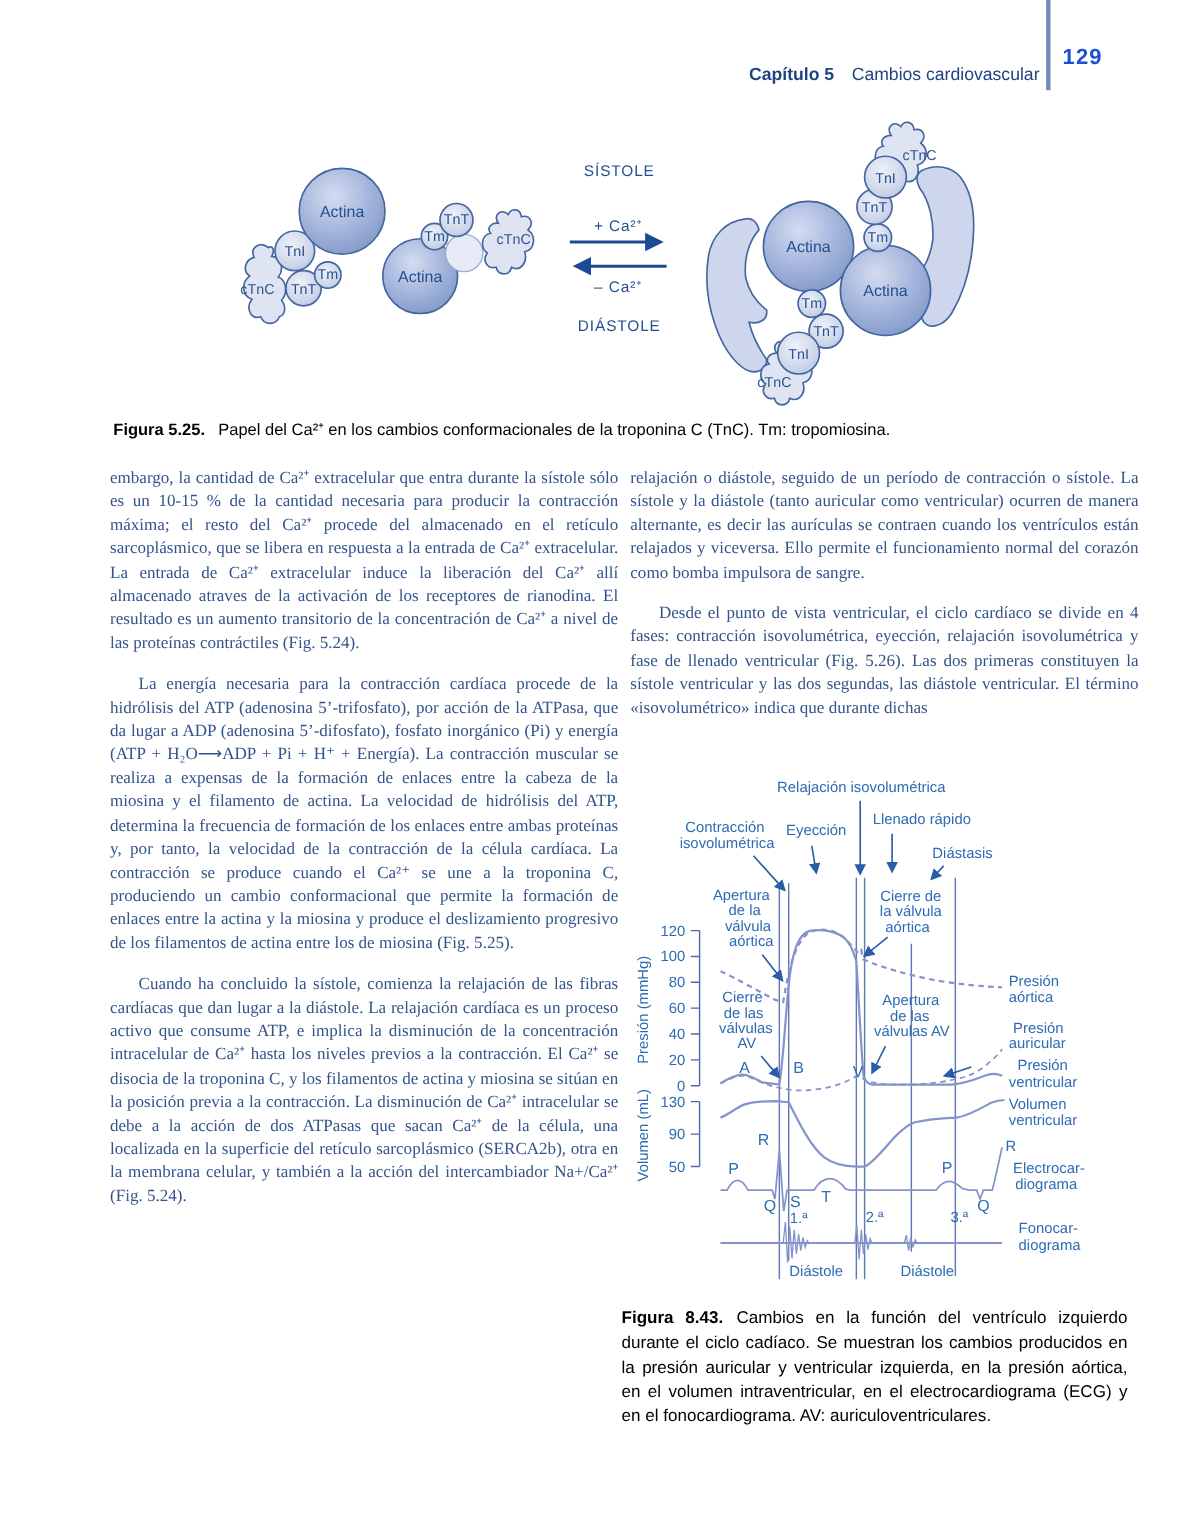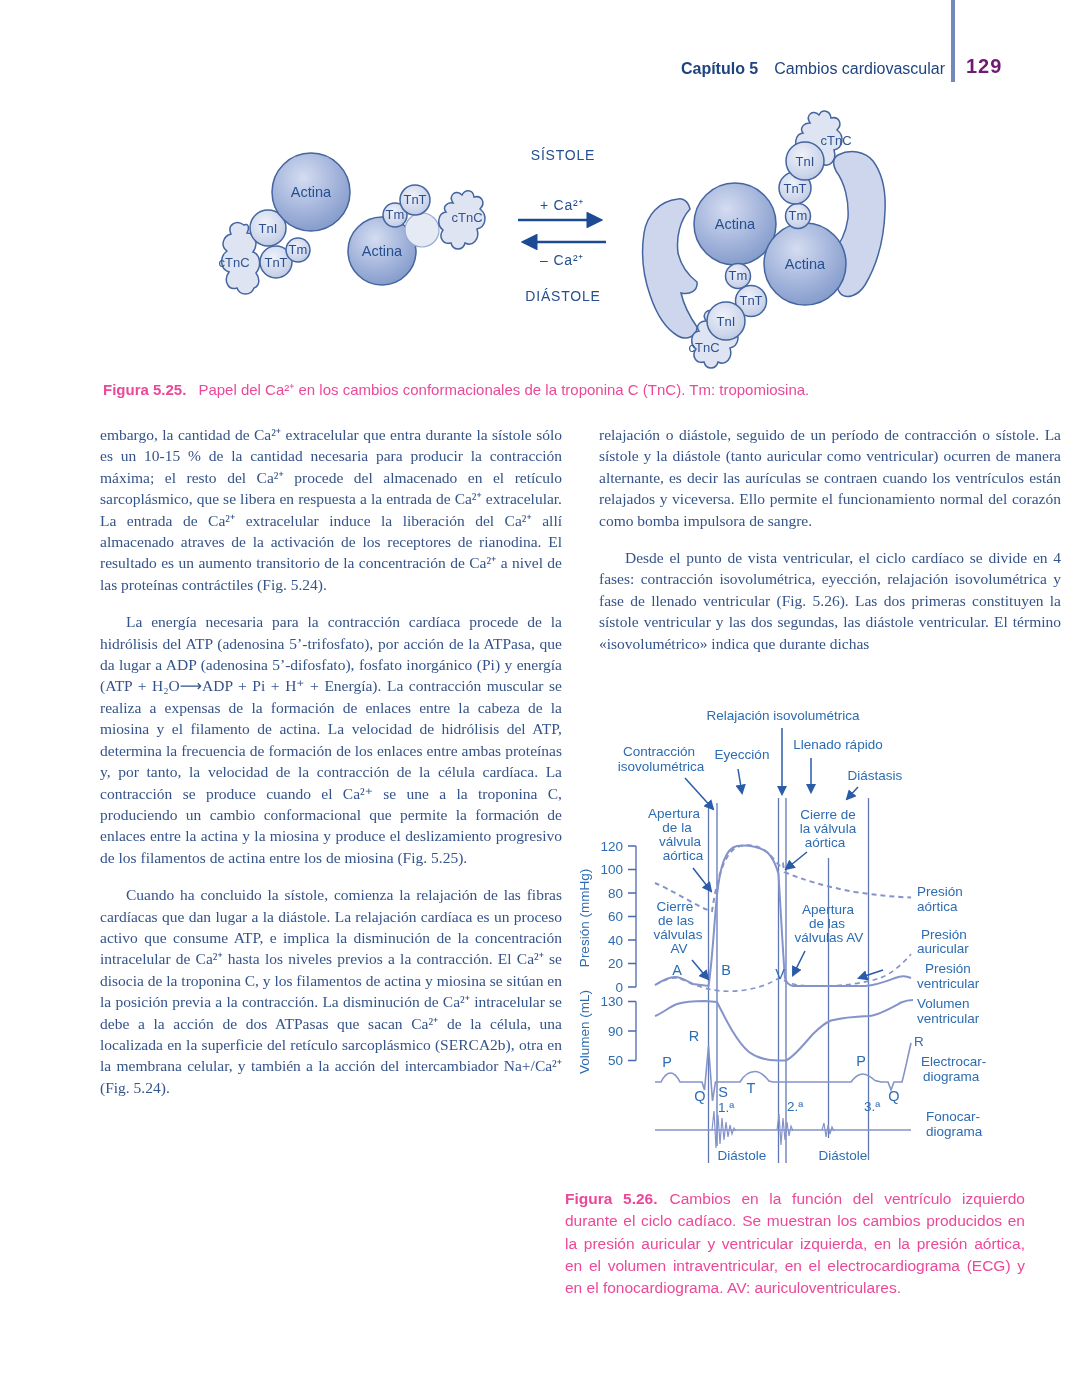--- a/index.html
+++ b/index.html
@@ -1,34 +1,34 @@
 <!DOCTYPE html>
 <html><head>
 <meta charset="utf-8">
 <style>
   html,body{margin:0;padding:0;}
   body{width:1080px;height:1383px;position:relative;background:#ffffff;font-family:"Liberation Sans",sans-serif;}
   .page{position:absolute;inset:0;overflow:hidden;}
   .topbar{position:absolute;left:951px;top:0;width:4px;height:82px;background:#7289ba;}
   .header{position:absolute;top:60px;left:520px;width:425px;text-align:right;font-size:16px;color:#1d4480;}
   .header .chap{margin-right:16px;font-weight:bold;}
-  .pagenum{position:absolute;left:966px;top:55px;font-size:20px;font-weight:bold;color:#701a75;letter-spacing:1px;}
+  .pagenum{position:absolute;left:966px;top:41px;font-size:20px;font-weight:bold;color:#1d4ed8;letter-spacing:1px;}
   .fig25{position:absolute;left:170px;top:103px;}
   .fig26{position:absolute;left:565px;top:690px;}
-  .cap{color:#ec4899;}
+  .cap{color:#000000;}
   .cap25{position:absolute;left:103px;top:379px;width:885px;font-size:15px;}
   .cap26{position:absolute;left:565px;top:1188px;width:460px;font-size:15.5px;line-height:22.3px;text-align:justify;}
   .cap-label{font-weight:bold;margin-right:12px;}
   .col{position:absolute;width:462px;font-family:"Liberation Serif",serif;font-size:15.5px;line-height:21.4px;color:#34538a;text-align:justify;}
   .col p{margin:16px 0 0 0;}
   .col p.first{margin-top:0;}
   .indent{text-indent:26px;}
   .col h3{font-family:"Liberation Sans",sans-serif;font-size:17px;color:#14366f;margin:46px 0 26px 0;letter-spacing:0.2px;}
   .left-col{left:100px;top:424px;}
-  .right-col{left:599px;top:424px;}
+  .right-col{left:573px;top:424px;}
   
   text{font-family:"Liberation Sans",sans-serif;}
   .t{fill:#2d6cb2;font-size:13.5px;}
   .tk{fill:#2d6cb2;font-size:13.5px;text-anchor:end;}
   .tmid{text-anchor:middle;}
   .big{font-size:14.5px;}
   .curve{fill:none;stroke:#8593cb;stroke-width:2;}
   .thin{stroke-width:1.6;}
   .dash{stroke-dasharray:5 4;}
   .vline{stroke:#6079b5;stroke-width:1.3;}
@@ -235,16 +235,16 @@
 
     <text class="t" x="153" y="422">1.ª</text>
     <text class="t" x="222" y="421">2.ª</text>
     <text class="t" x="299" y="421">3.ª</text>
 
     <text class="t tmid" x="177" y="470" font-size="14.5">Diástole</text>
     <text class="t tmid" x="278" y="470" font-size="14.5">Diástole</text>
   </svg>
 
   <div class="cap cap26">
-    <span class="cap-label">Figura 5.26.</span><span>Cambios en la función del ventrículo izquierdo durante el ciclo cadíaco. Se muestran los cambios producidos en la presión auricular y ventricular izquierda, en la presión aórtica, en el volumen intraventricular, en el electrocardiograma (ECG) y en el fonocardiograma. AV: auriculoventriculares.</span>
+    <span class="cap-label">Figura 8.43.</span><span>Cambios en la función del ventrículo izquierdo durante el ciclo cadíaco. Se muestran los cambios producidos en la presión auricular y ventricular izquierda, en la presión aórtica, en el volumen intraventricular, en el electrocardiograma (ECG) y en el fonocardiograma. AV: auriculoventriculares.</span>
   </div>
 
 </div>
 
 </body></html>

